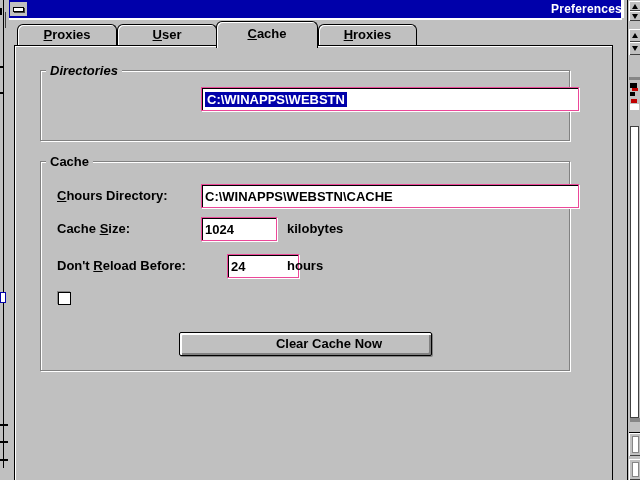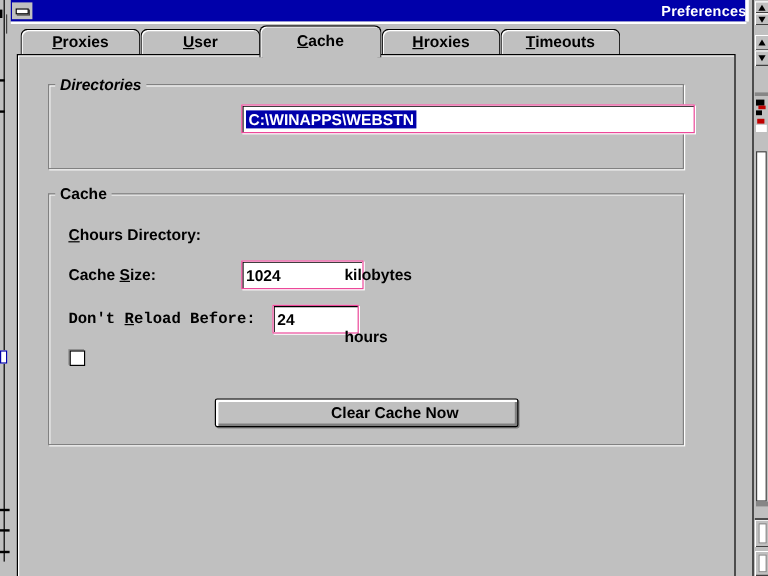--- a/index.html
+++ b/index.html
@@ -97,43 +97,43 @@
   <div class="title-underline"></div>
   <div class="title-text">Preferences</div>
   <div class="sysbox">
     <div class="sysdash"></div>
   </div>
 
   <div class="tab" style="left:17px; width:100px;"><span></span><span class="hk">P</span><span>roxies</span></div>
   <div class="tab" style="left:117px; width:100px;"><span></span><span class="hk">U</span><span>ser</span></div>
   <div class="tab active" style="left:216px; width:102px;"><span></span><span class="hk">C</span><span>ache</span></div>
   <div class="tab" style="left:318px; width:99px;"><span></span><span class="hk">H</span><span>roxies</span></div>
-  <div class="tab" style="left:417px; width:100px;"><span></span><span class="hk">T</span><span>imeouts</span></div>
 
   <div class="panel"></div>
 
   <div class="group" style="left:40px; top:70px; width:530px; height:71px;"></div>
   <div class="group-label" style="left:46px; top:63px;font-style:italic;"><span>Directories</span></div>
 
   <div class="textbox" style="left:170px; top:87px; width:378px; height:24px;">
     <span class="sel">C:\WINAPPS\WEBSTN</span>
   </div>
 
   <div class="group" style="left:40px; top:161px; width:530px; height:210px;"></div>
   <div class="group-label" style="left:46px; top:154px;"><span>Cache</span></div>
 
   <div class="lbl" style="left:57px; top:189px;"><span></span><span class="hk">C</span><span>hours Directory:</span></div>
+  <div class="textbox" style="left:170px; top:184px; width:378px; height:24px;">C:\WINAPPS\WEBSTN\CACHE</div>
 
   <div class="lbl" style="left:57px; top:222px;text-align:right;"><span>Cache </span><span class="hk">S</span><span>ize:</span></div>
-  <div class="textbox" style="left:170px; top:217px; width:102px; height:24px;">1024</div>
+  <div class="textbox" style="left:170px; top:217px; width:76px; height:24px;">1024</div>
   <div class="lbl" style="left:287px; top:222px;">kilobytes</div>
 
-  <div class="lbl" style="left:57px; top:259px;font-family:Liberation Mono, monospace;"><span>Don't </span><span class="hk">R</span><span>eload Before:</span></div>
+  <div class="lbl" style="left:57px; top:259px;"><span>Don't </span><span class="hk">R</span><span>eload Before:</span></div>
   <div class="textbox" style="left:196px; top:254px; width:72px; height:24px;">24</div>
-  <div class="lbl" style="left:287px; top:274px;">hours</div>
+  <div class="lbl" style="left:287px; top:259px;">hours</div>
 
   <div class="checkbox" style="left:58px; top:292px;"></div>
 
   <div class="btn" style="left:179px; top:332px; width:253px; height:24px;">Clear Cache Now</div>
 
   <div class="right-strip">
     <div class="spin" style="top:1px; height:10px;">
         <div class="tri-up"></div>
       </div>
     <div class="spin" style="top:11px; height:10px;">

